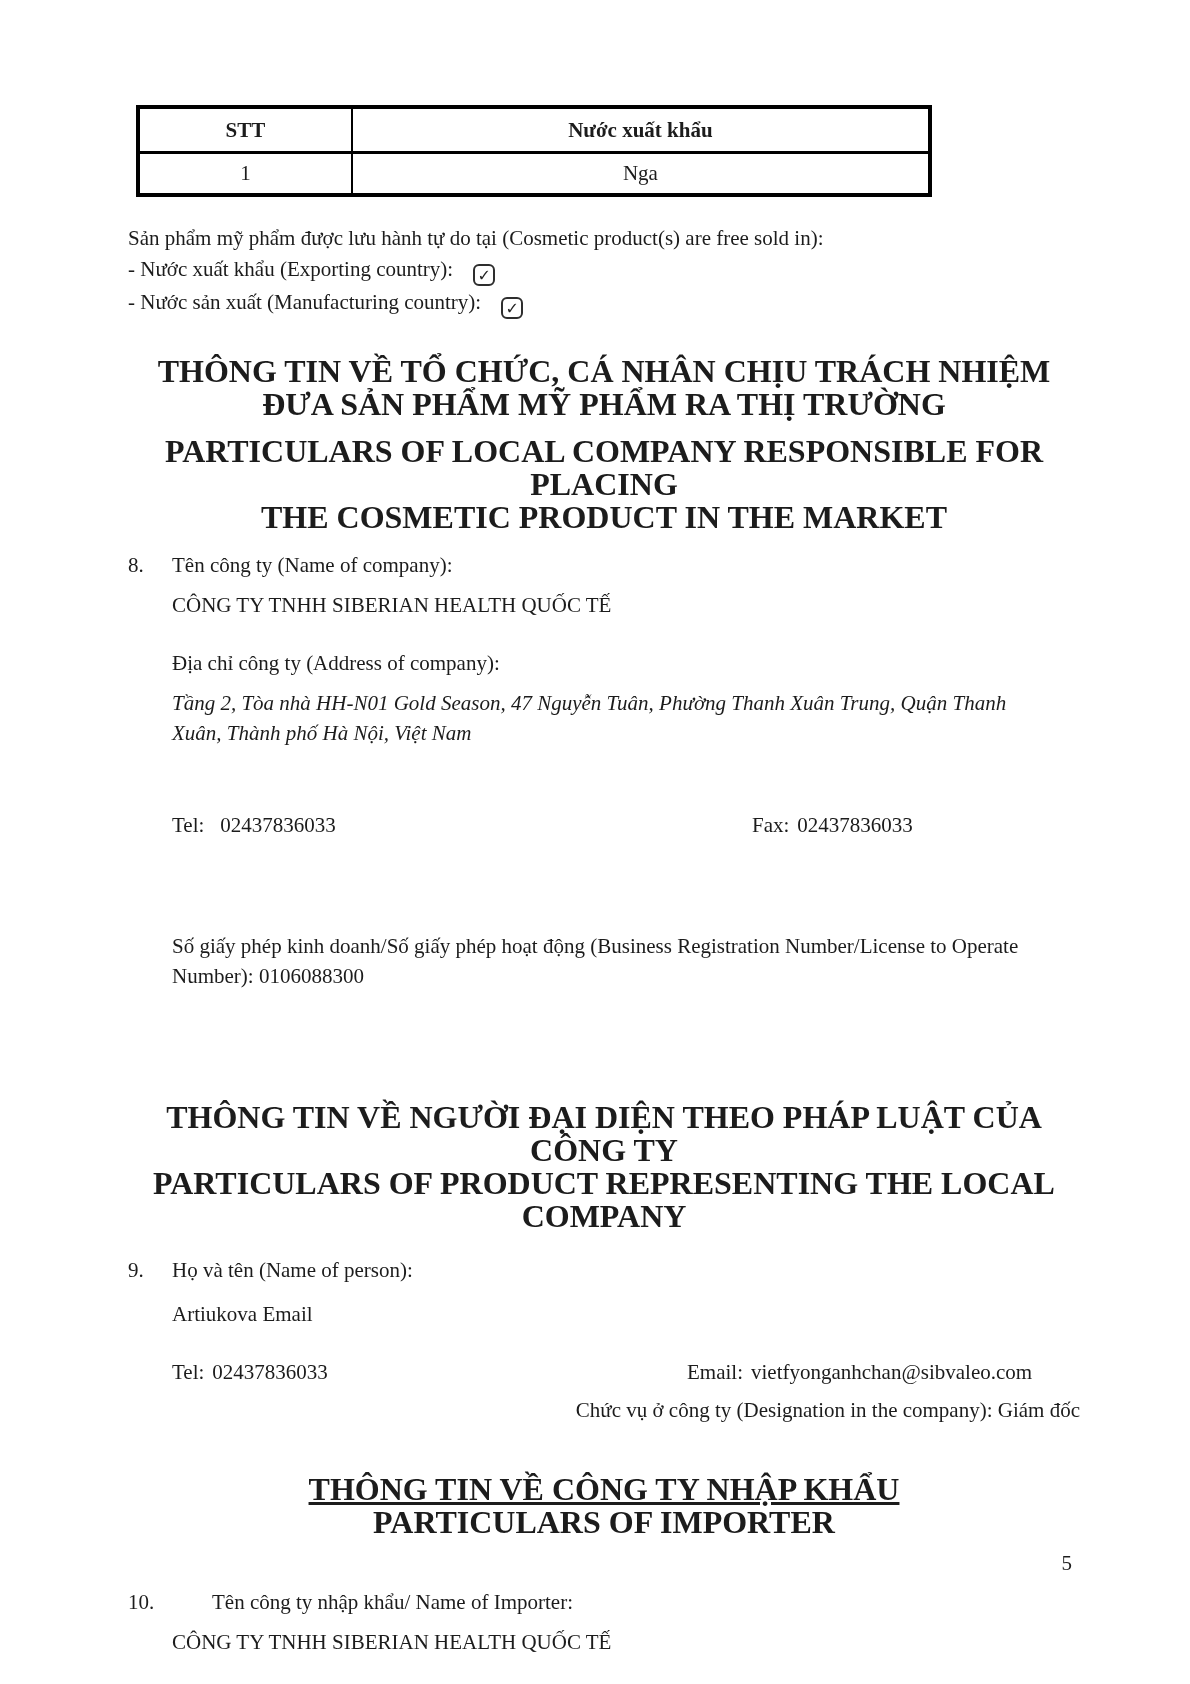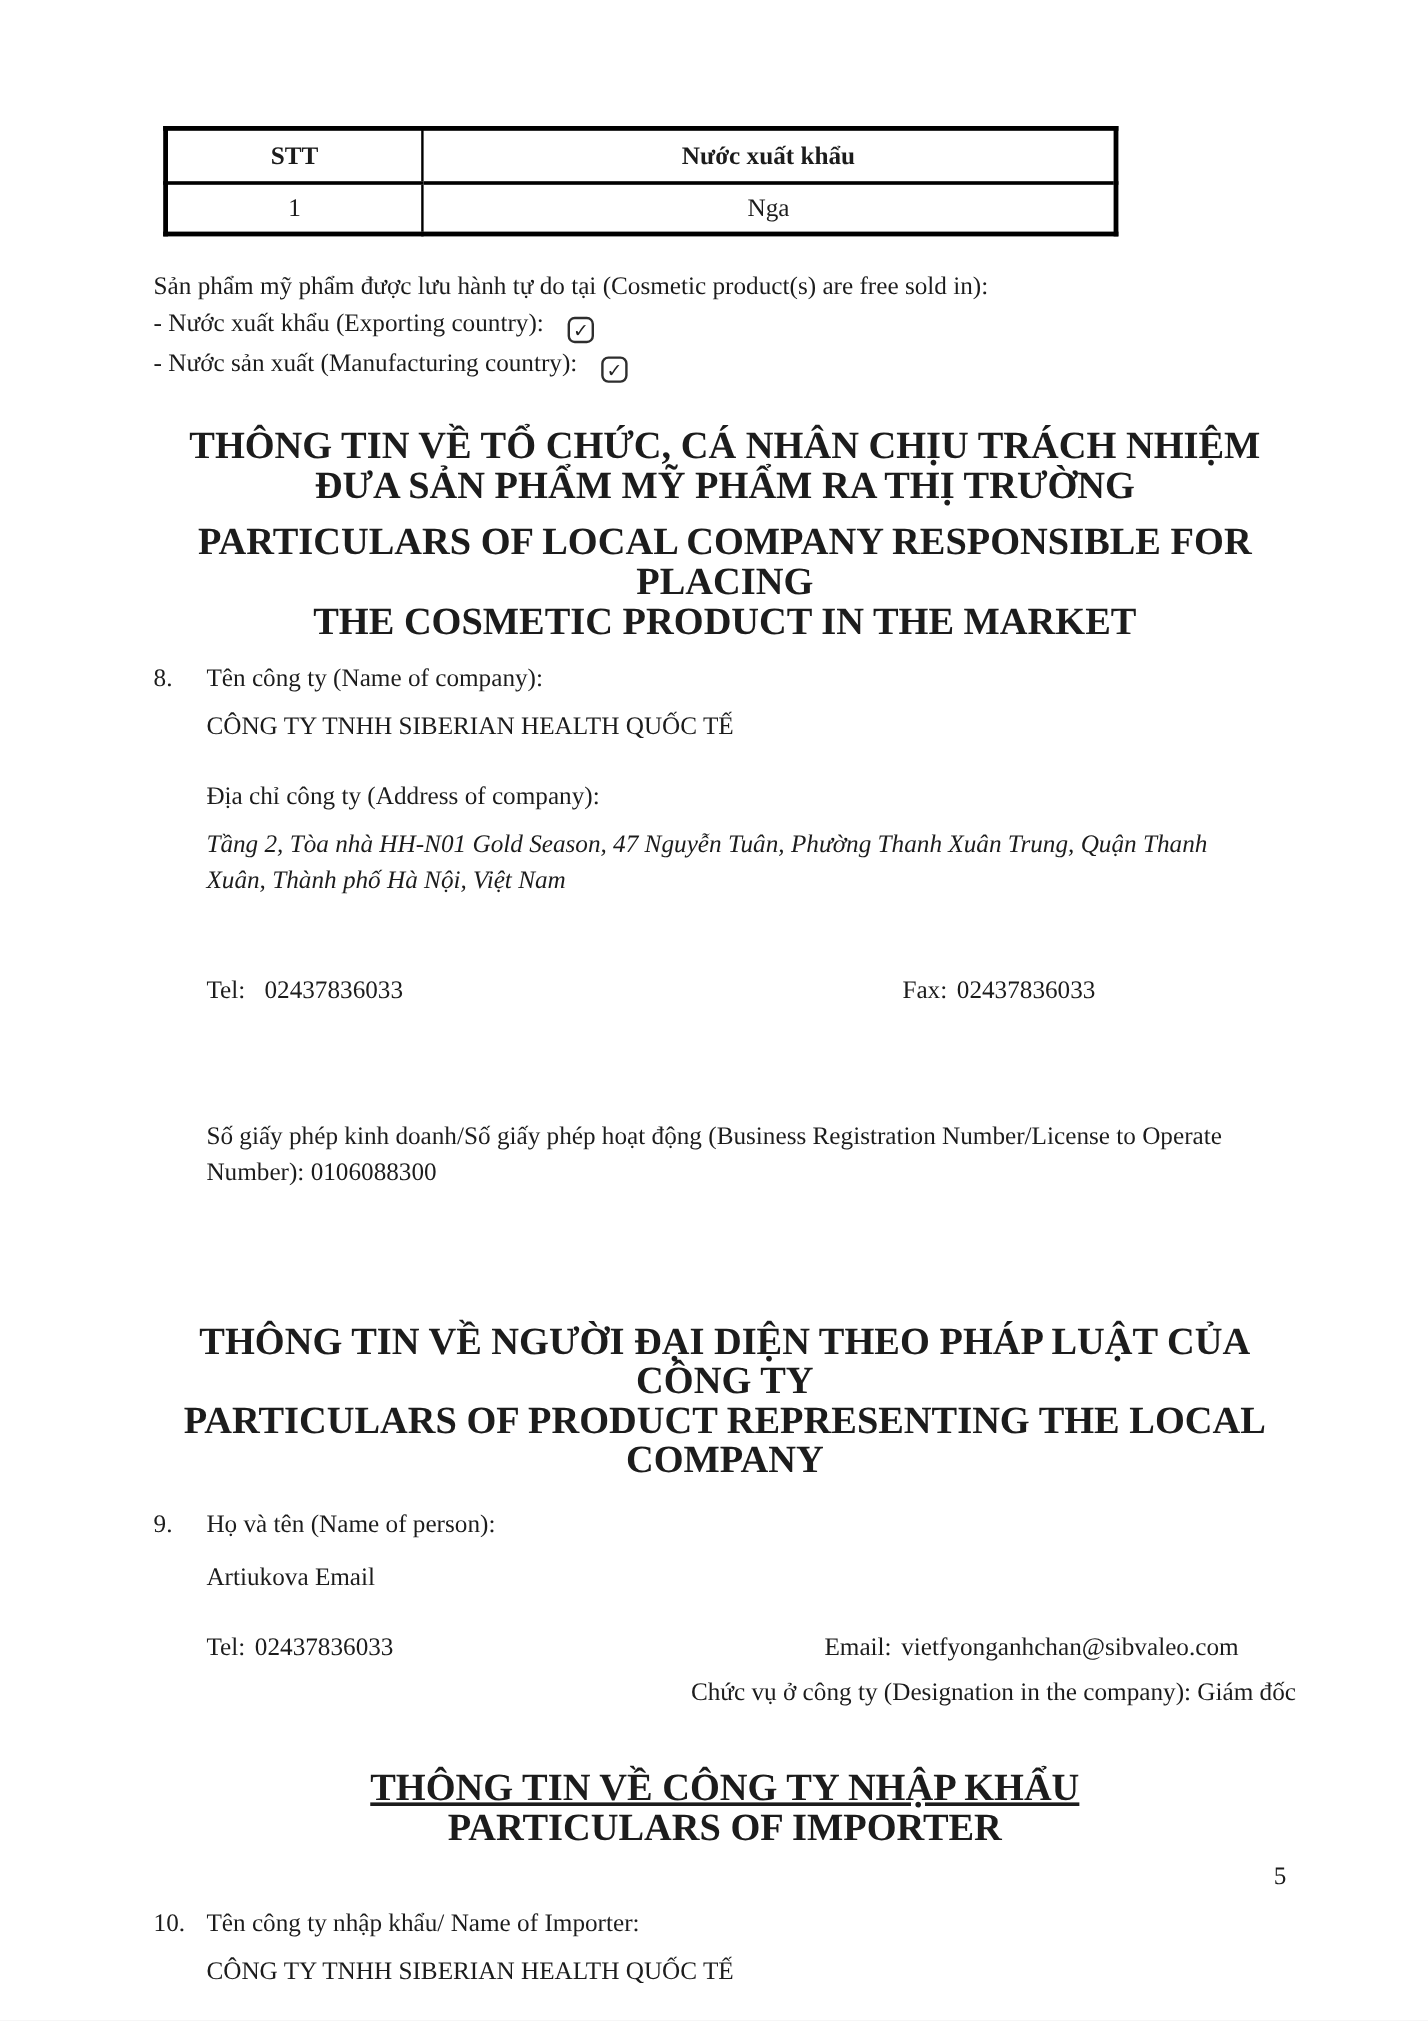--- a/index.html
+++ b/index.html
@@ -78,21 +78,21 @@
   .license-para { margin-left: 44px; margin-top: 91px; max-width: 850px; }
 
   .h2-vi { margin-top: 110px; }
   .item9-row { margin-top: 22px; }
   .person-name { margin-top: 14px; }
   .telemail-row { display: flex; margin-left: 44px; margin-top: 28px; }
   .telemail-row .col-left { width: 515px; flex: 0 0 auto; }
   .designation { margin-left: 44px; margin-top: 8px; text-align: right; }
 
   .h3-vi { margin-top: 48px; text-decoration: underline; }
-  .item10-row { margin-top: 48px; }
+  .item10-row { margin-top: 48px; gap: 40px; }
 
   .page-number {
     position: absolute;
     top: 1548px;
     right: 118px;
     font-size: 21px;
   }
 </style>
 </head>
 <body>

